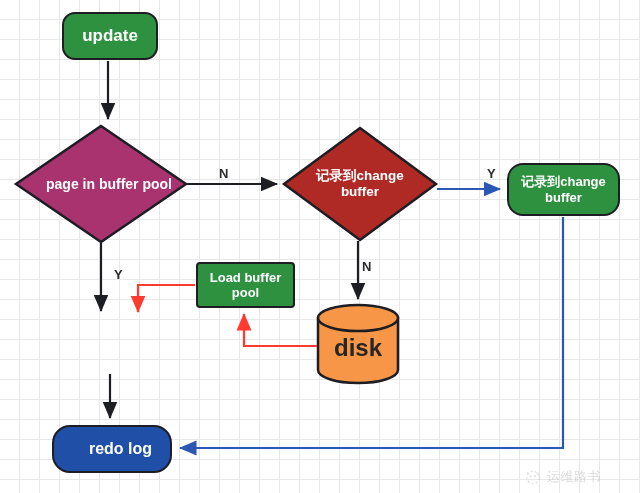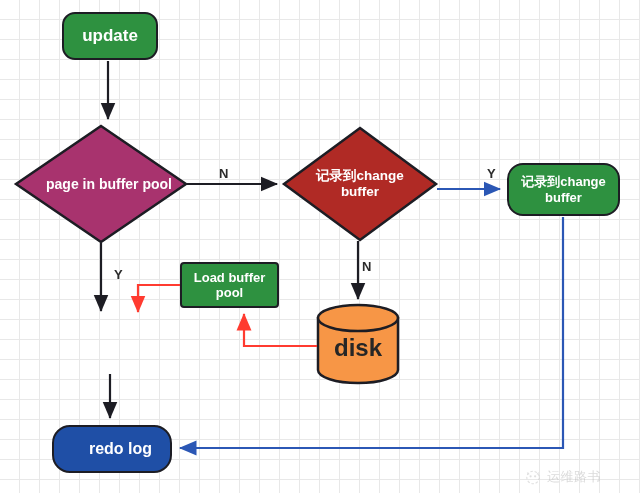--- a/index.html
+++ b/index.html
@@ -46,21 +46,21 @@
     font-size: 17px;
   }
   .node-modify {
     left: 48px; top: 318px; width: 122px; height: 55px;
     background: #2E9140;
     border: 2.5px solid #1d1d24;
     border-radius: 13px;
     font-size: 13.5px;
   }
   .node-loadbuf {
-    left: 180px; top: 262px; width: 99px; height: 46px;
+    left: 196px; top: 262px; width: 99px; height: 46px;
     background: #2E9140;
     border: 2.5px solid #1d1d24;
     border-radius: 4px;
     font-size: 13px;
   }
   .node-record {
     left: 507px; top: 163px; width: 113px; height: 53px;
     background: #2E9140;
     border: 2.5px solid #1d1d24;
     border-radius: 16px;

